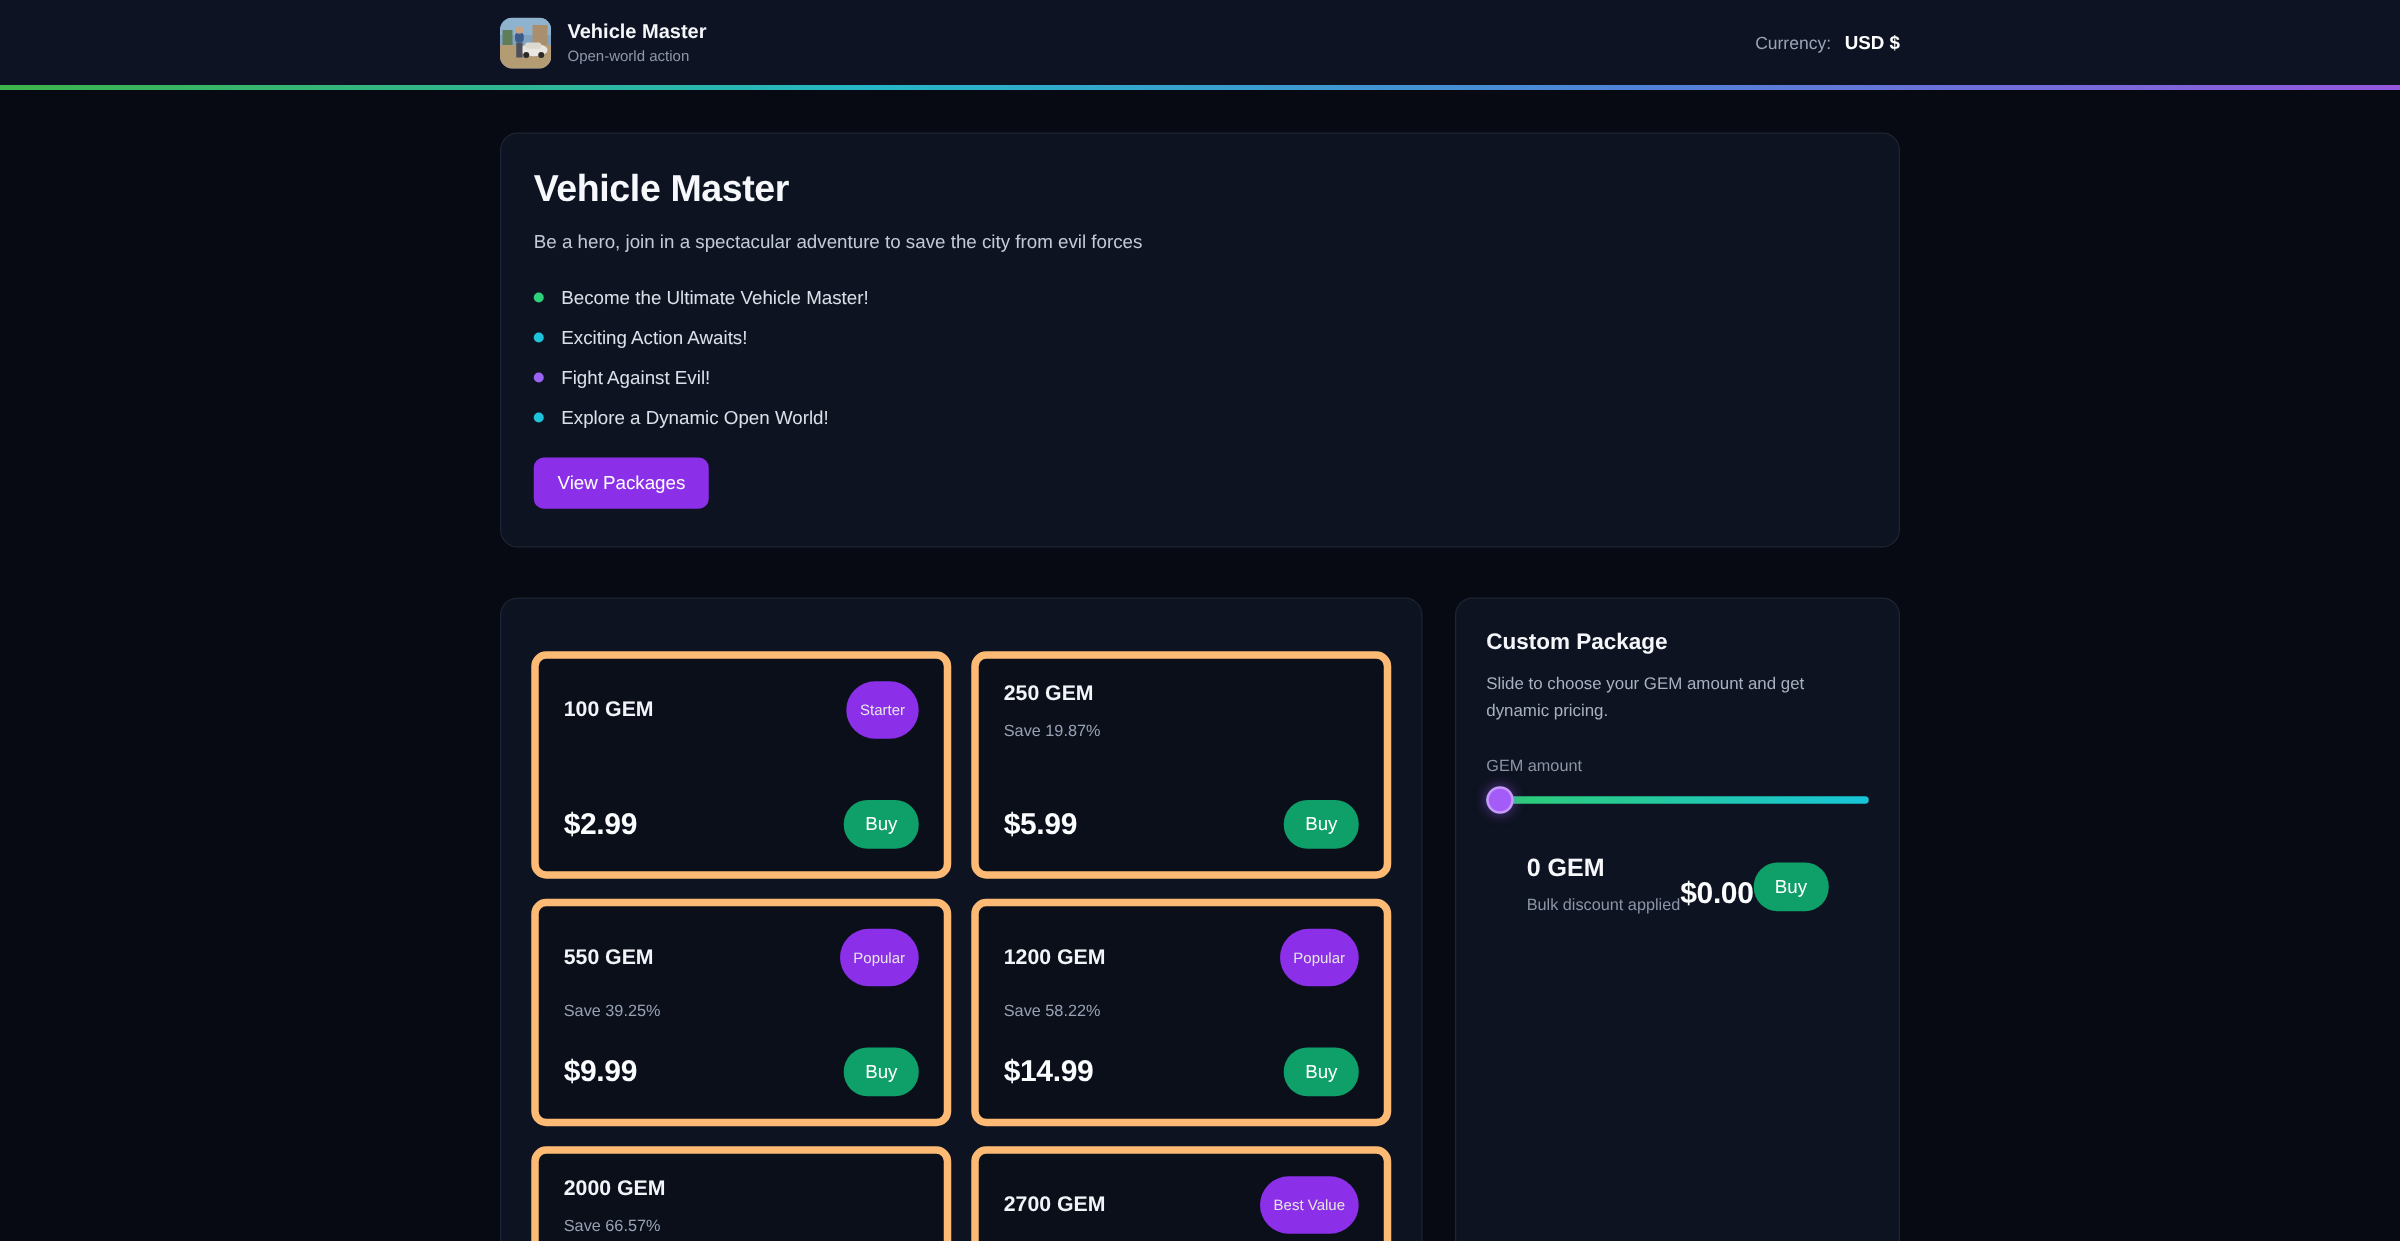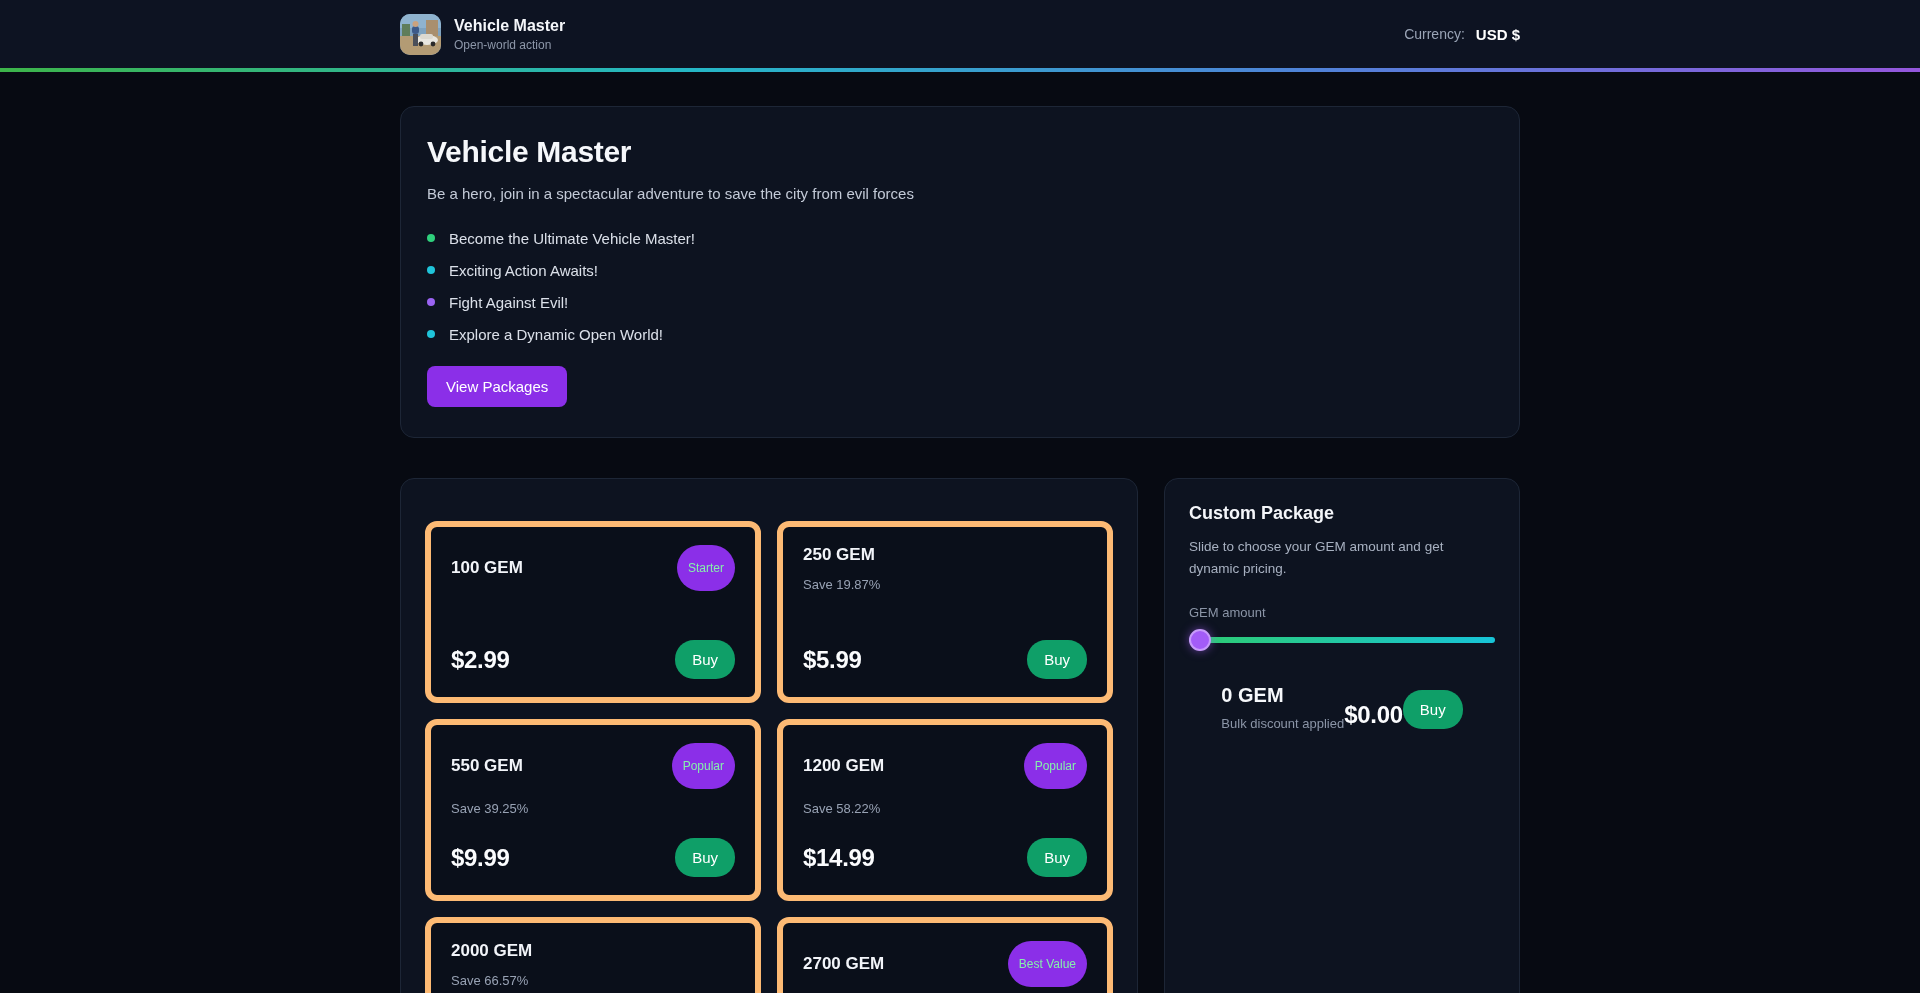--- a/index.html
+++ b/index.html
@@ -66,21 +66,21 @@
   .cards { display:grid; grid-template-columns:1fr 1fr; gap:16px; margin-top:18px; }
   .card {
     background:var(--card-bg,#0a0f1a);
     border:6px solid #fdba74; border-radius:12px;
     height:182px; padding:18px 20px;
     display:flex; flex-direction:column;
   }
   .card-top { display:flex; align-items:center; justify-content:space-between; }
   .card-name { font-size:17px; font-weight:700; color:#f2f4f9; }
   .badge {
-    background:var(--accent-purple,#8b2fe8); color:#86efac;
+    background:var(--accent-purple,#8b2fe8); color:#e5e5e5;
     font-size:12px; font-weight:500;
     border-radius:999px; padding:16px 11px; white-space:nowrap;
   }
   .card-save { font-size:13px; color:#98a2b4; margin-top:12px; min-height:15px; }
   .card-bottom { margin-top:auto; display:flex; align-items:center; justify-content:space-between; }
   .card-price { font-size:24px; font-weight:800; letter-spacing:-.3px; color:#fbfcfe; }
   .btn-green {
     background:var(--buy-green,#0f9f68); color:#fff;
     border:none; border-radius:19px; cursor:pointer;
     font-family:inherit; font-size:15px; font-weight:500;

